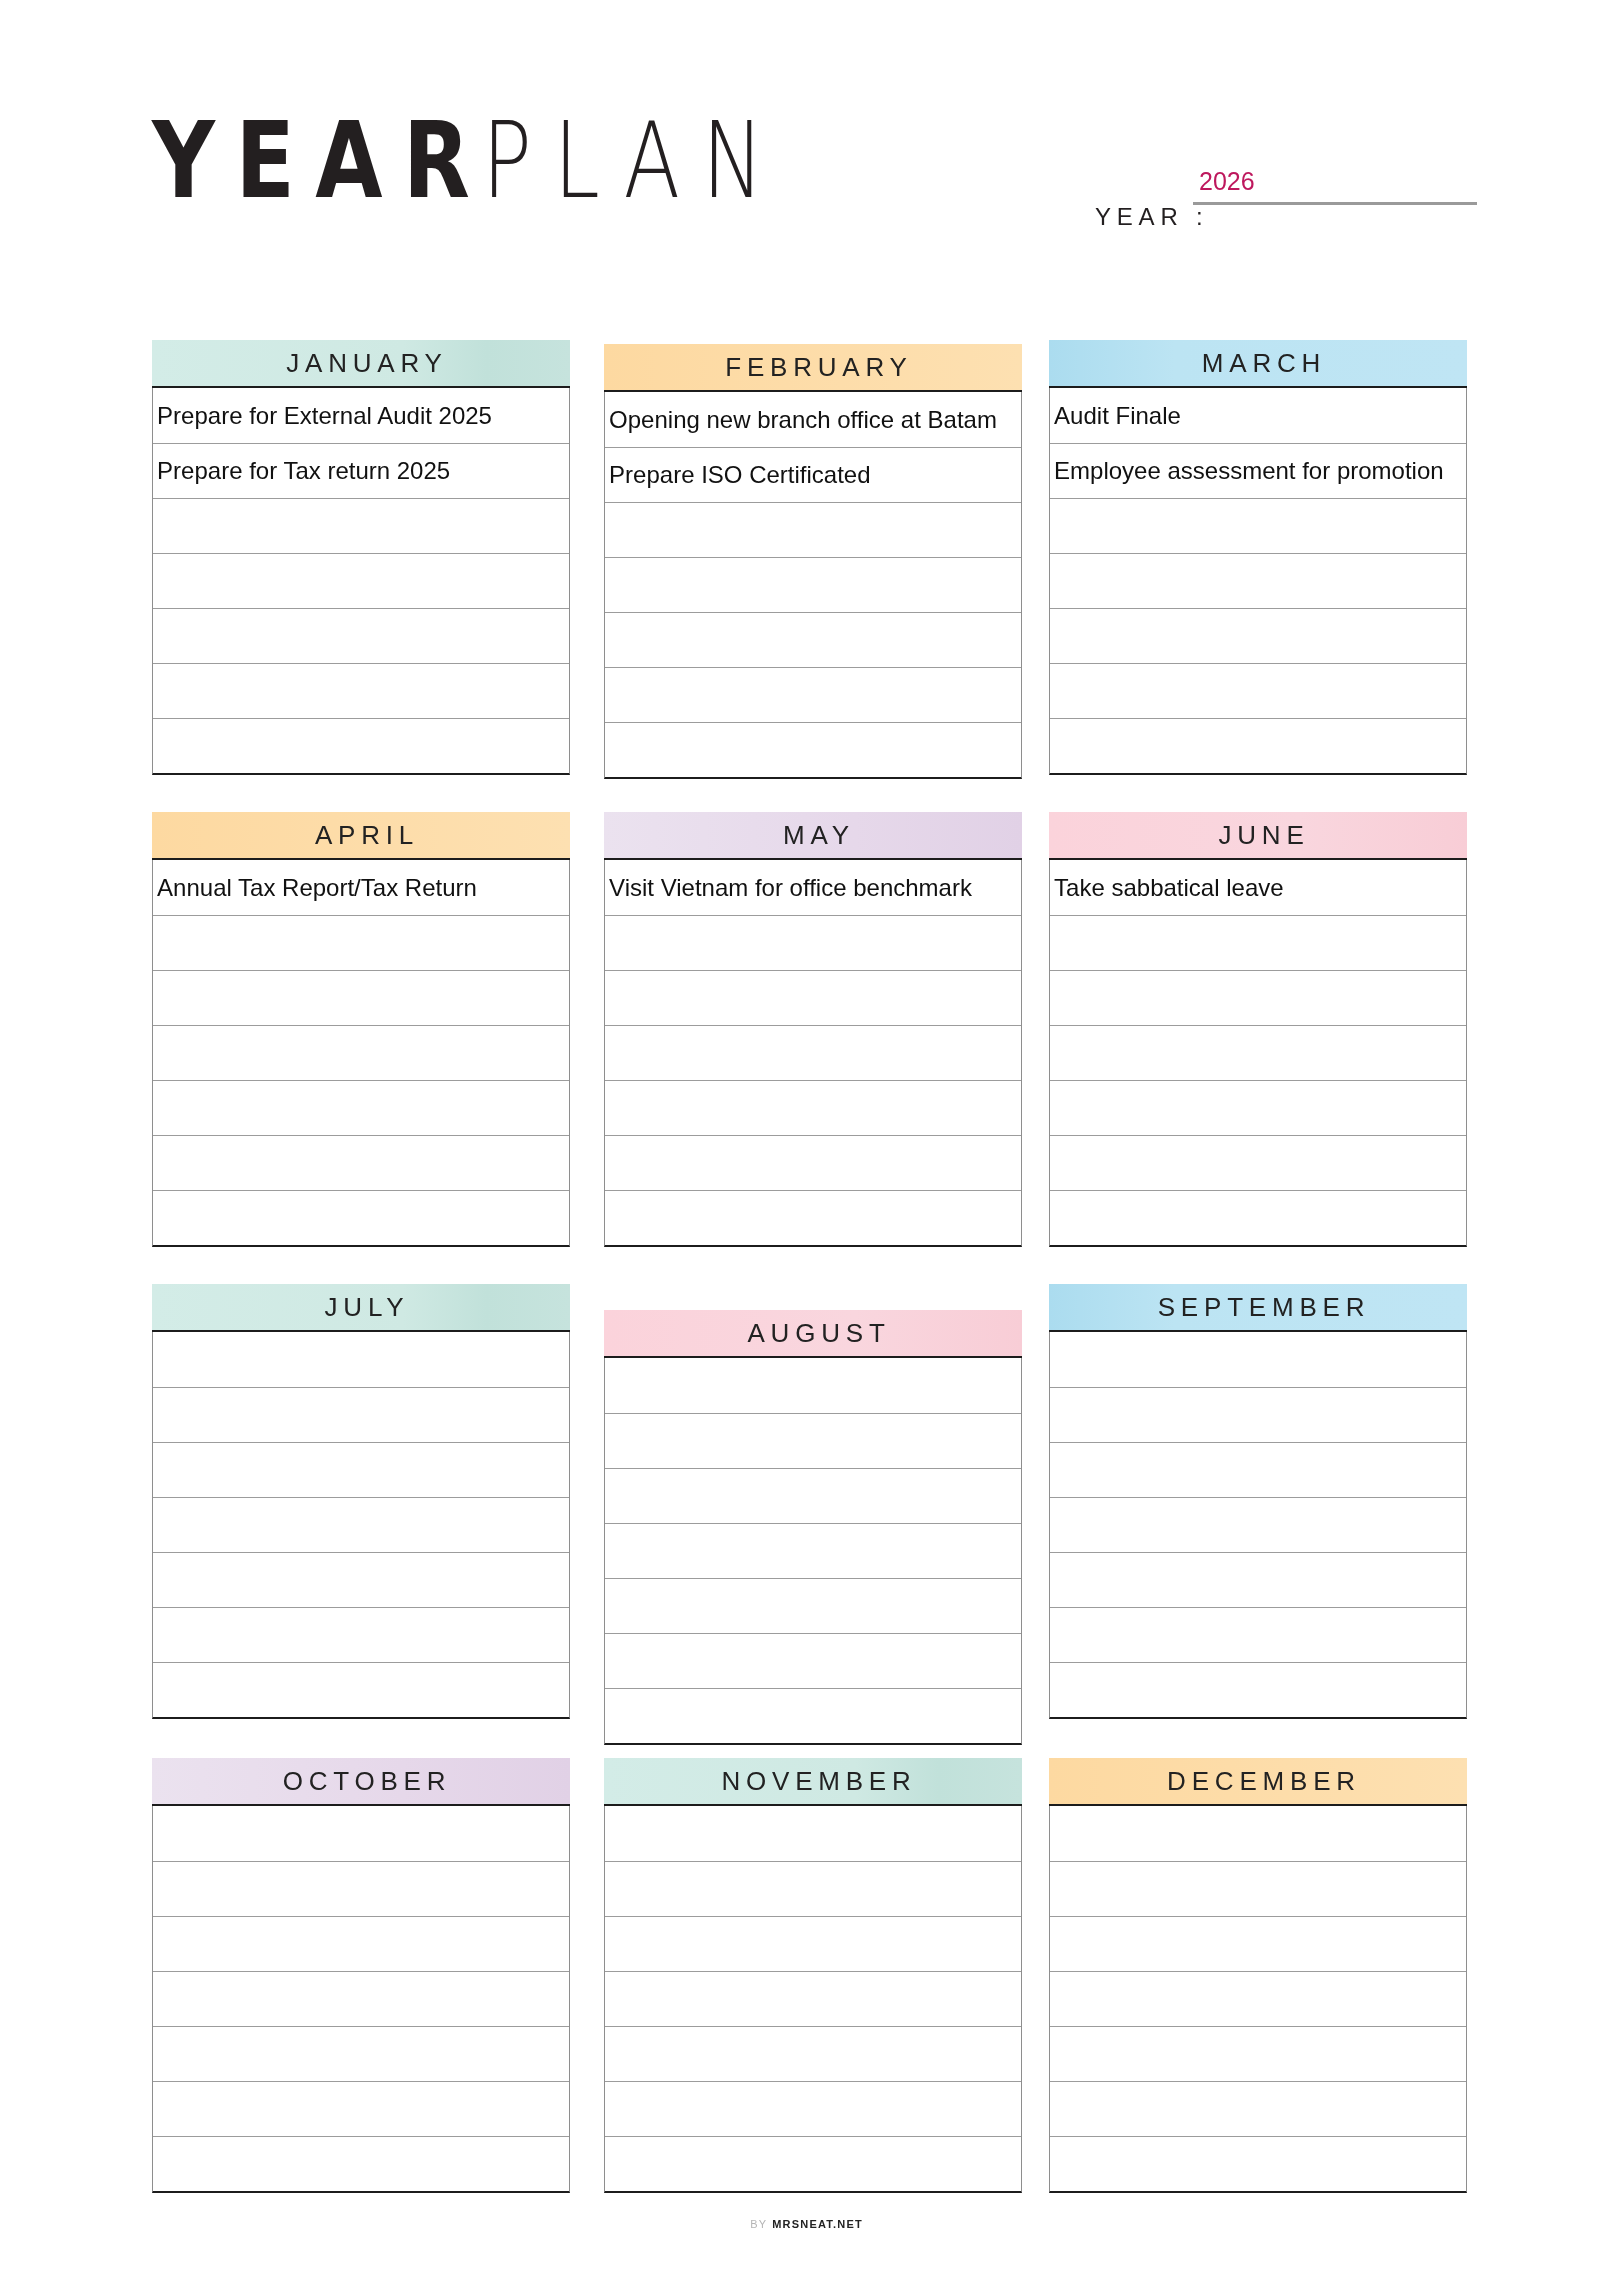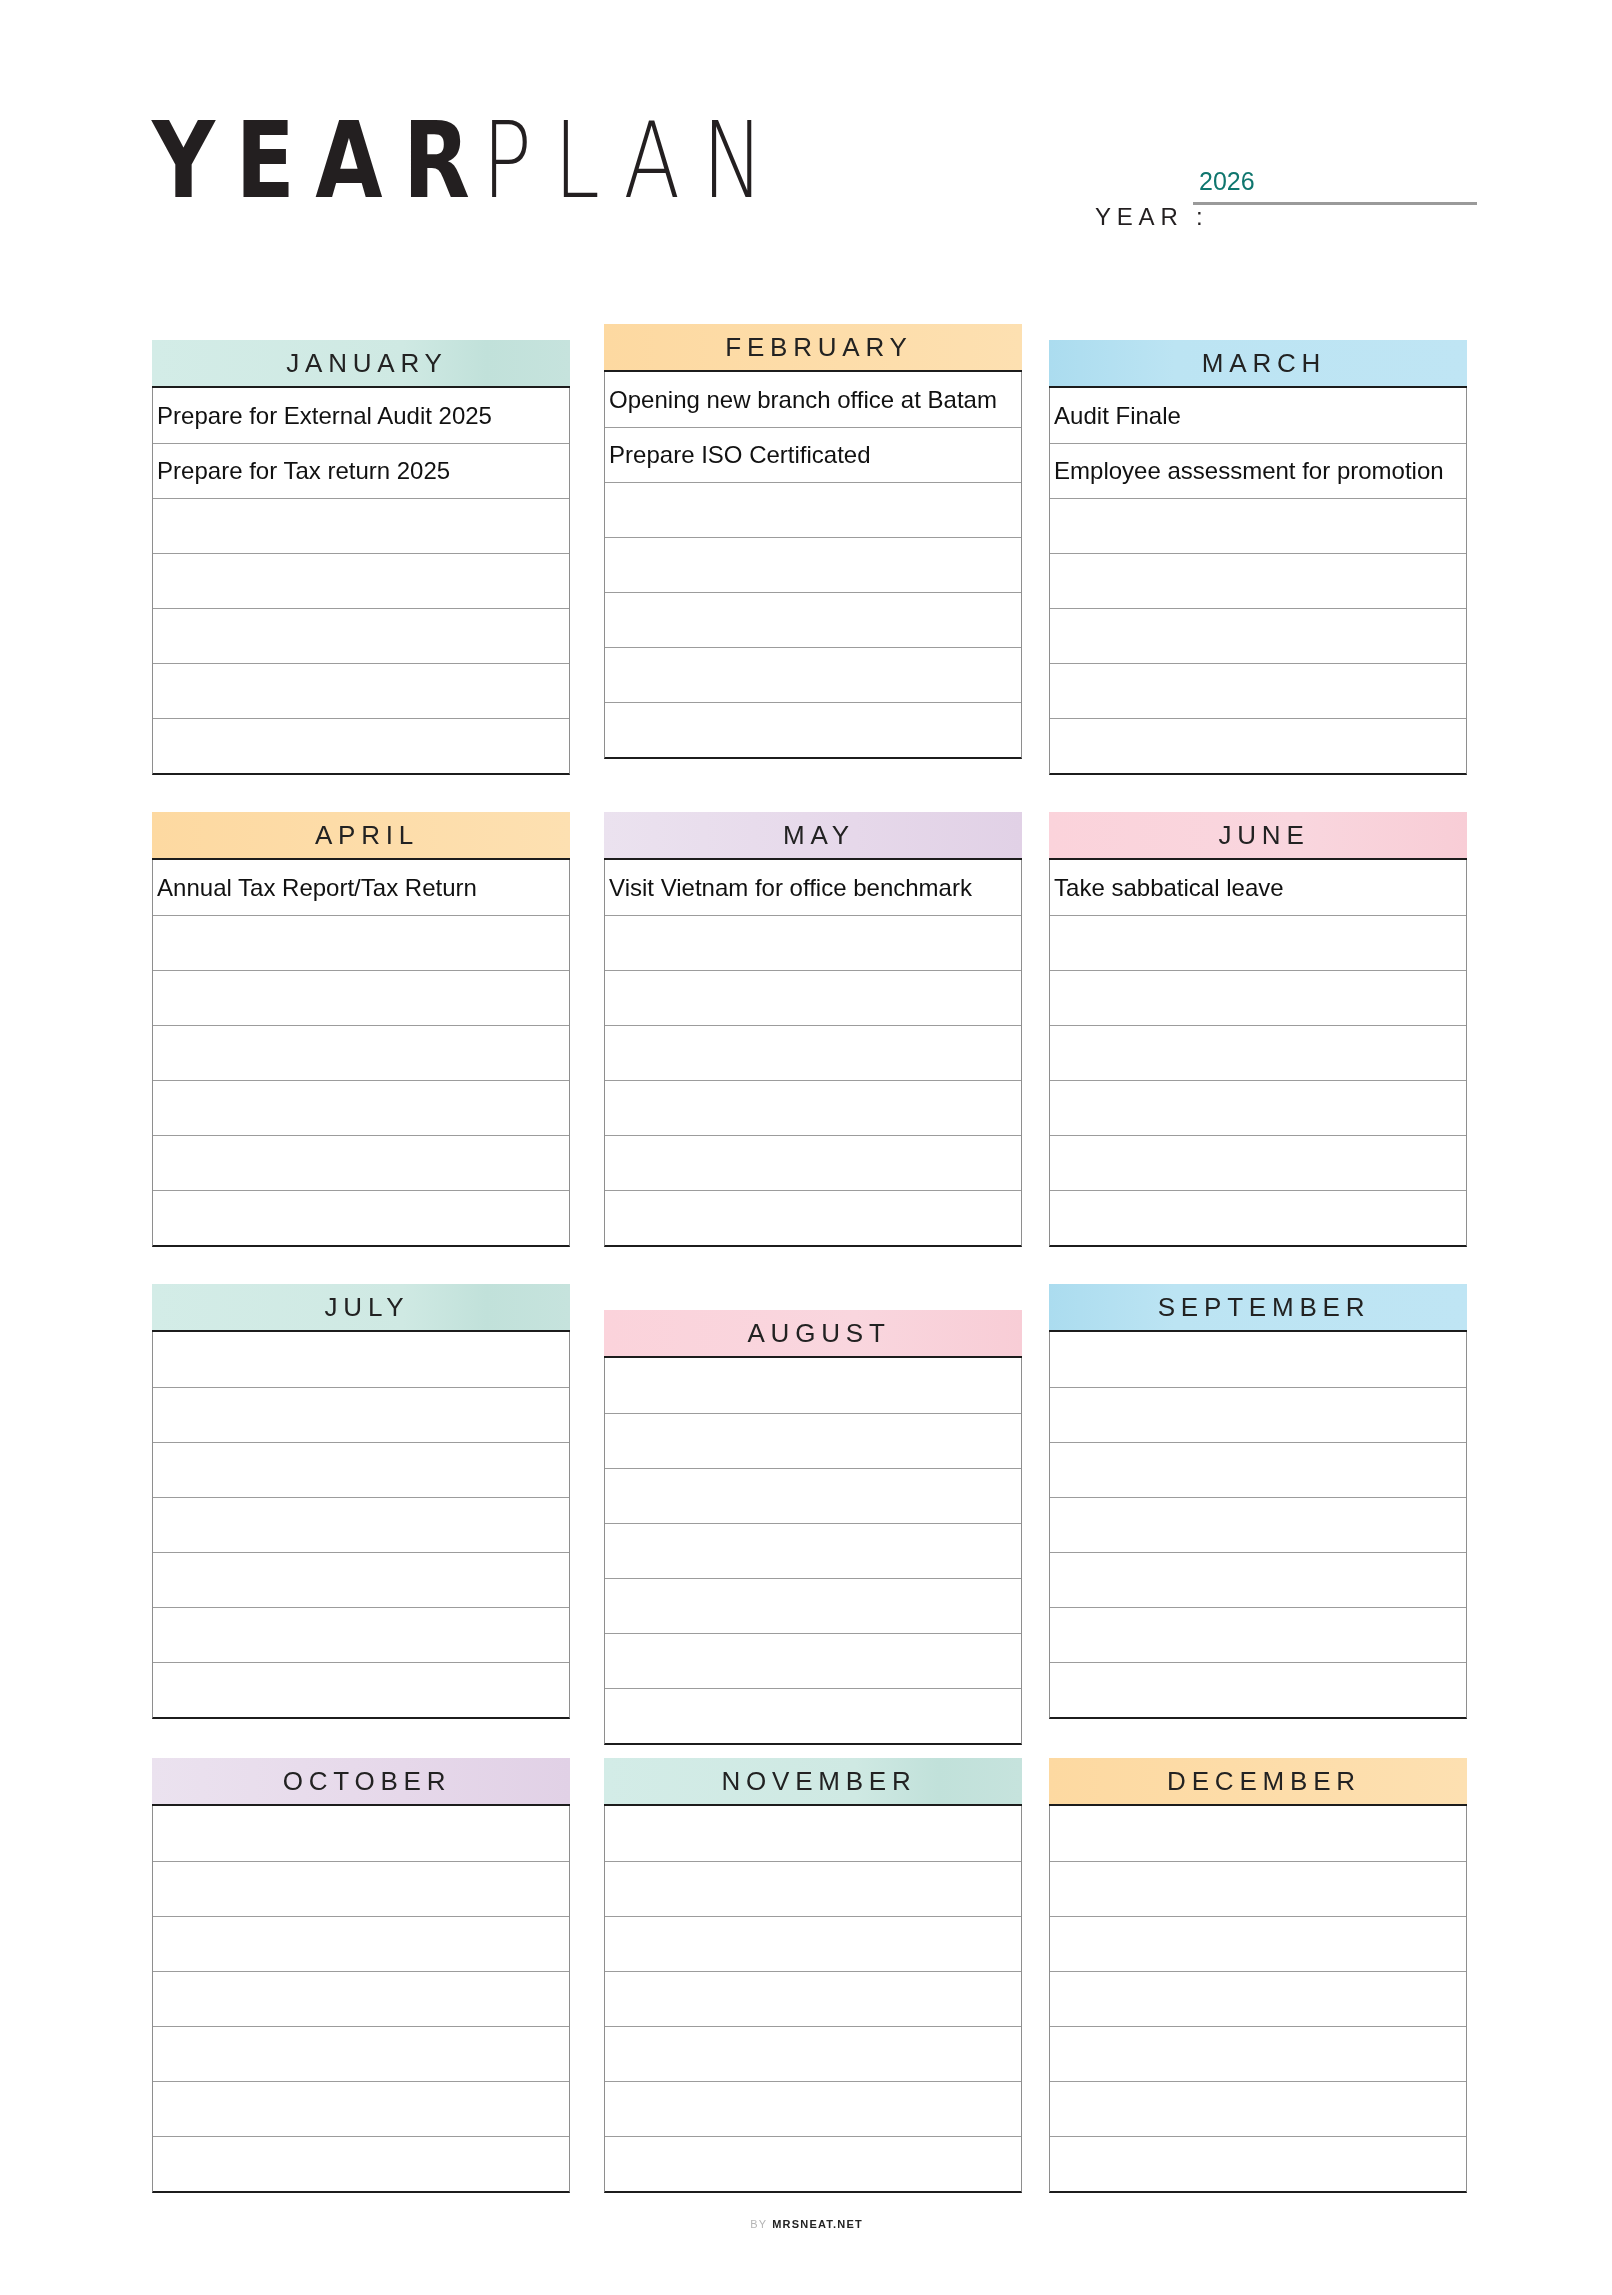--- a/index.html
+++ b/index.html
@@ -5,21 +5,21 @@
   * { box-sizing: border-box; margin: 0; padding: 0; }
   html, body { width: 1613px; height: 2295px; background: #ffffff; overflow: hidden; }
   body { position: relative; font-family: "Liberation Sans", sans-serif; color: #1d1d1d; }
 
   .title { position: absolute; left: 152px; top: 106px; height: 108px; display: flex; align-items: flex-end; white-space: nowrap; }
   .title-bold { font-family: "DejaVu Sans", sans-serif; font-weight: 700; font-size: 106px; letter-spacing: 25px; line-height: 1; transform: scaleX(0.82); transform-origin: left bottom; color: #231f20; display: inline-block; }
   .title-light { position: absolute; left: 330px; bottom: 0; font-family: "DejaVu Sans", sans-serif; font-weight: 200; font-size: 106px; letter-spacing: 28px; line-height: 1; transform: scaleX(0.78); transform-origin: left bottom; color: #231f20; display: inline-block; -webkit-text-stroke: 0; font-stretch: condensed; }
 
   .year-field { position: absolute; left: 1095px; top: 166px; width: 365px; height: 41px; }
   .year-label { position: absolute; left: 0; top: 1.7px; font-size: 24px; letter-spacing: 5.8px; color: #231f20; margin-top: 35px; }
-  .year-value { position: absolute; left: 104px; top: 0.8px; font-size: 25px; color: #0f766e; }
+  .year-value { position: absolute; left: 104px; top: 0.8px; font-size: 25px; color: #be185d; }
   .year-line { position: absolute; left: 98px; top: 36px; width: 284px; height: 2.5px; background: #9a9a9a; }
 
   .month { position: absolute; width: 418px; }
   .month-header { height: 48px; display: flex; align-items: center; justify-content: center; font-size: 26px; letter-spacing: 5.8px; color: #222; border-bottom: 2.5px solid #1c1c1c; padding-left: 12px; }
   .rows { border-left: 1.7px solid #8e8e8e; border-right: 1.7px solid #8e8e8e; border-bottom: 2.5px solid #1c1c1c; }
   .row { height: 55px; border-top: 1.7px solid #9c9c9c; display: flex; align-items: center; padding-left: 4.1px; font-size: 24px; color: #111; white-space: nowrap; overflow: hidden; }
   .row:first-child { border-top: none; }
 
   .c-teal { background: linear-gradient(90deg, #d3ece7 0%, #cfe9e3 60%, #c1e1da 80%, #c6e3dd 100%); }
   .c-orange { background: linear-gradient(90deg, #fdd9a1 0%, #fde0b1 100%); }
@@ -52,21 +52,21 @@
       <div class="rows">
         <div class="row">Prepare for External Audit 2025</div>
         <div class="row">Prepare for Tax return 2025</div>
         <div class="row"></div>
         <div class="row"></div>
         <div class="row"></div>
         <div class="row"></div>
         <div class="row"></div>
       </div>
     </div>
-    <div class="month" style="left: 604px; top: 324px;">
+    <div class="month" style="left: 604px; top: 344px;">
       <div class="month-header c-orange">FEBRUARY</div>
       <div class="rows">
         <div class="row">Opening new branch office at Batam</div>
         <div class="row">Prepare ISO Certificated</div>
         <div class="row"></div>
         <div class="row"></div>
         <div class="row"></div>
         <div class="row"></div>
         <div class="row"></div>
       </div>

